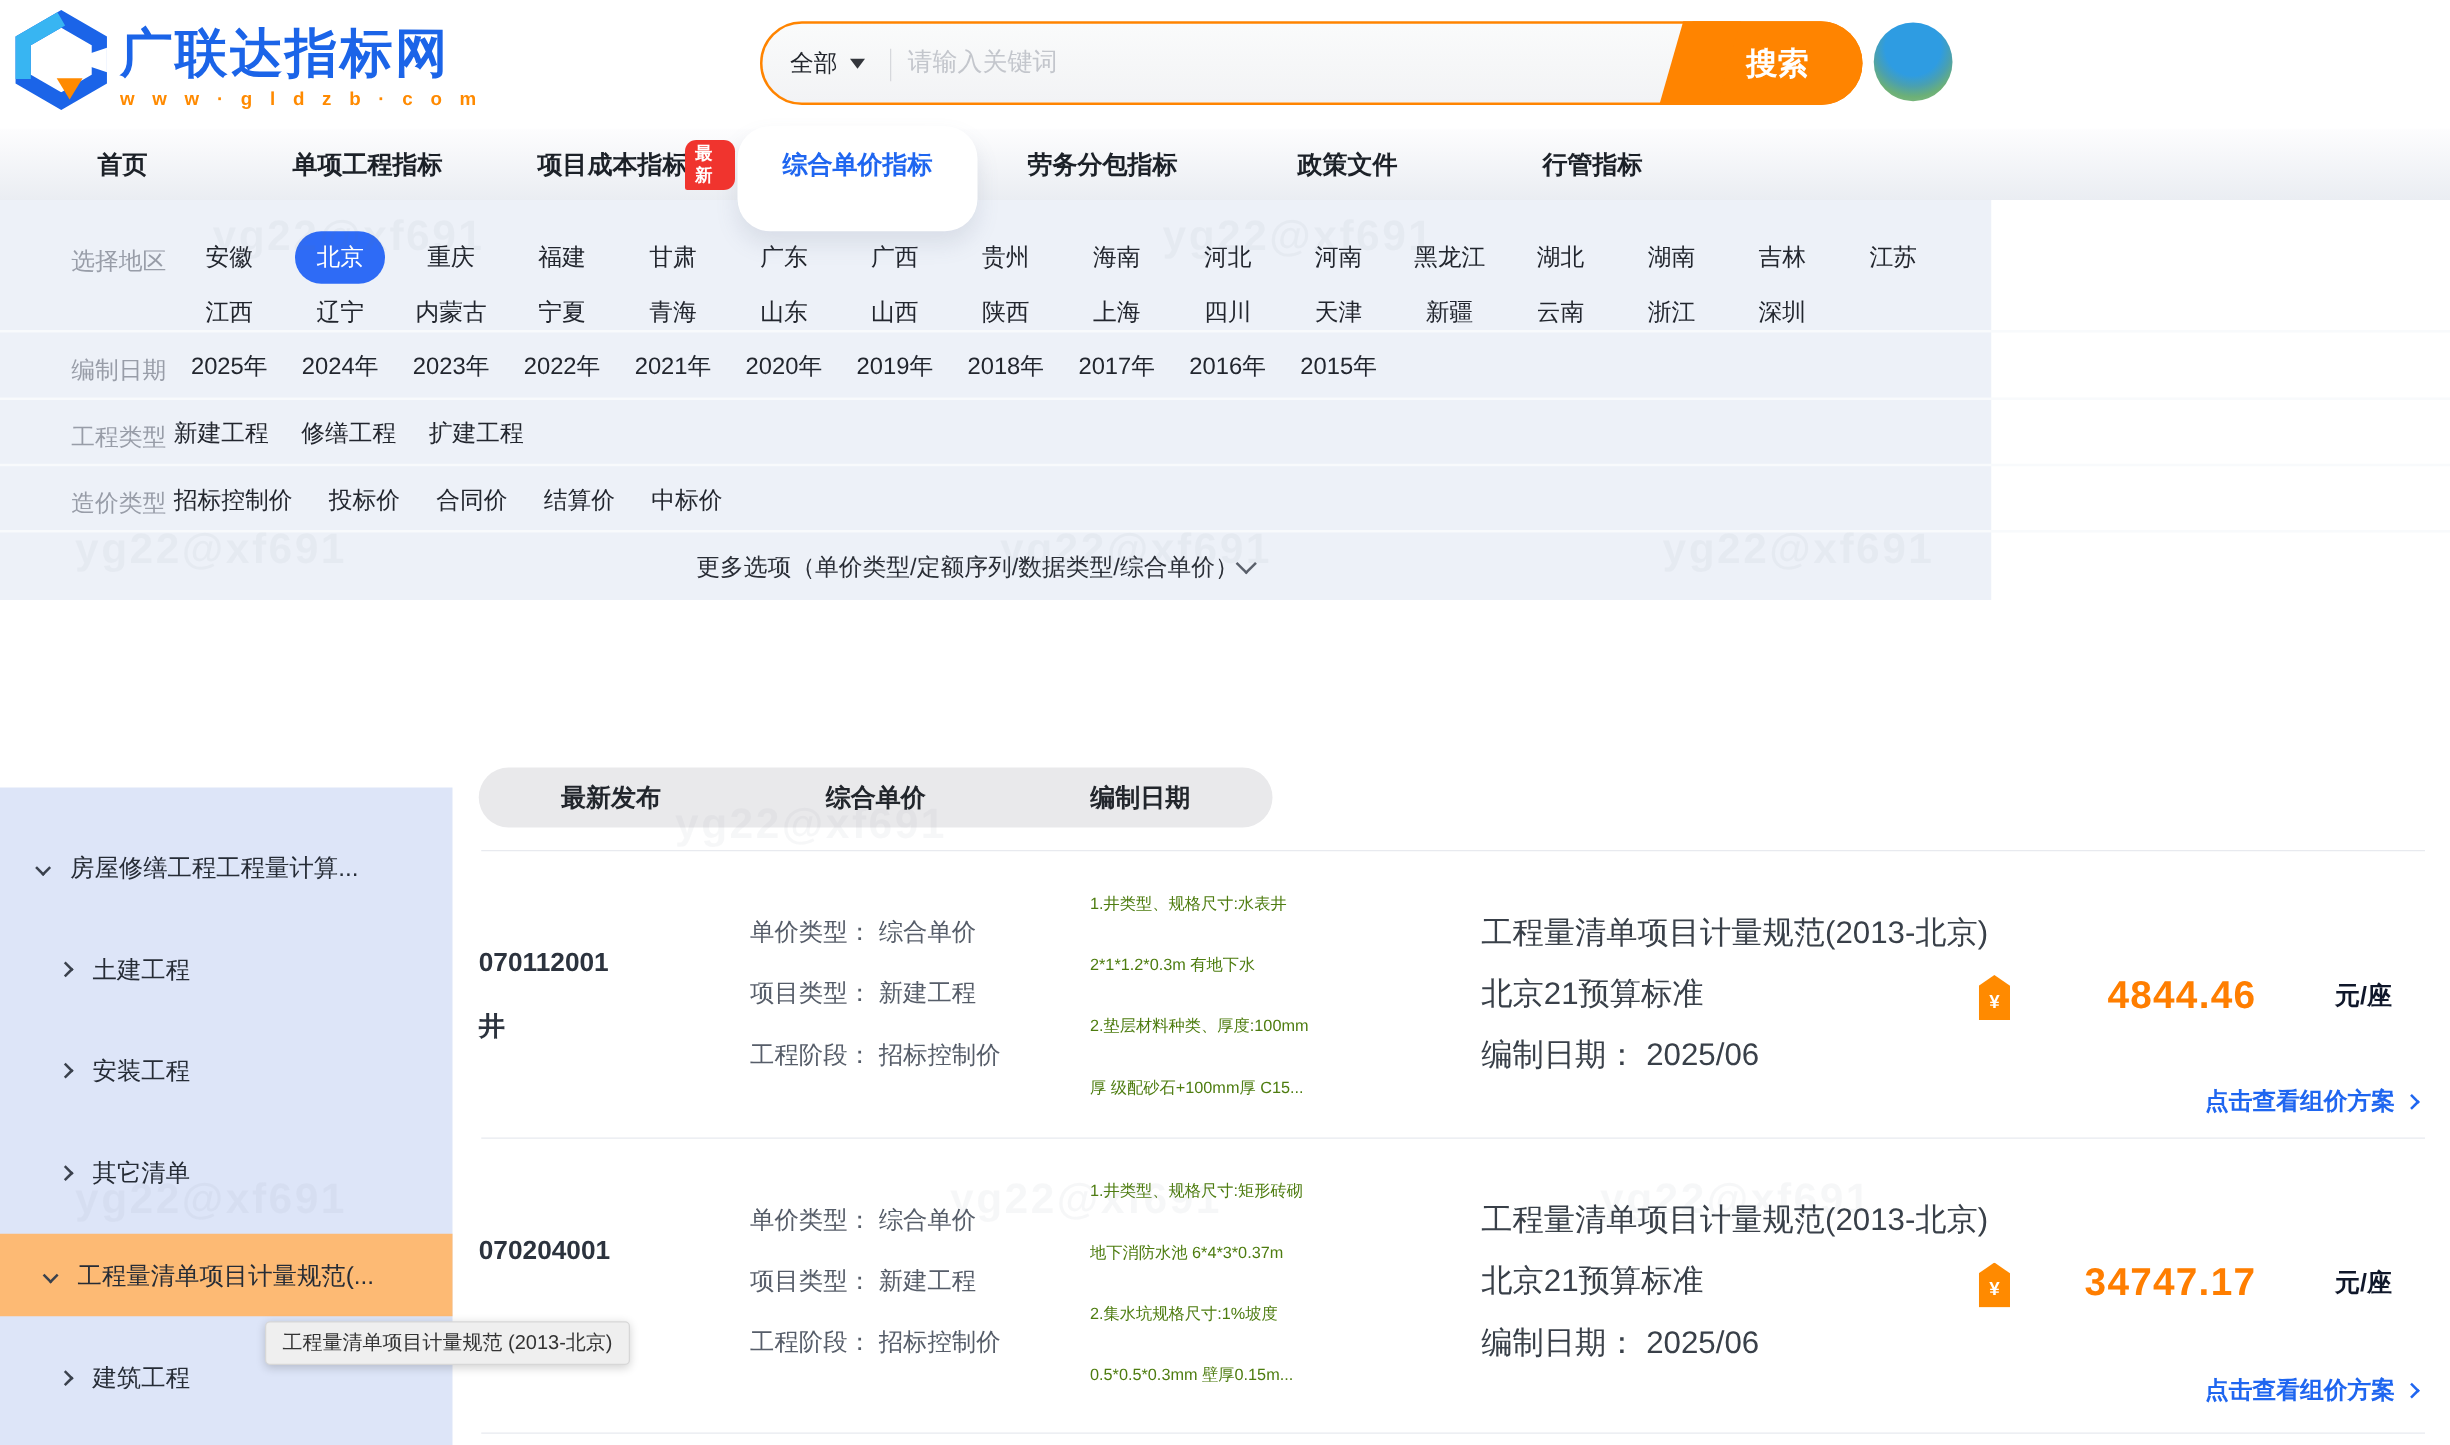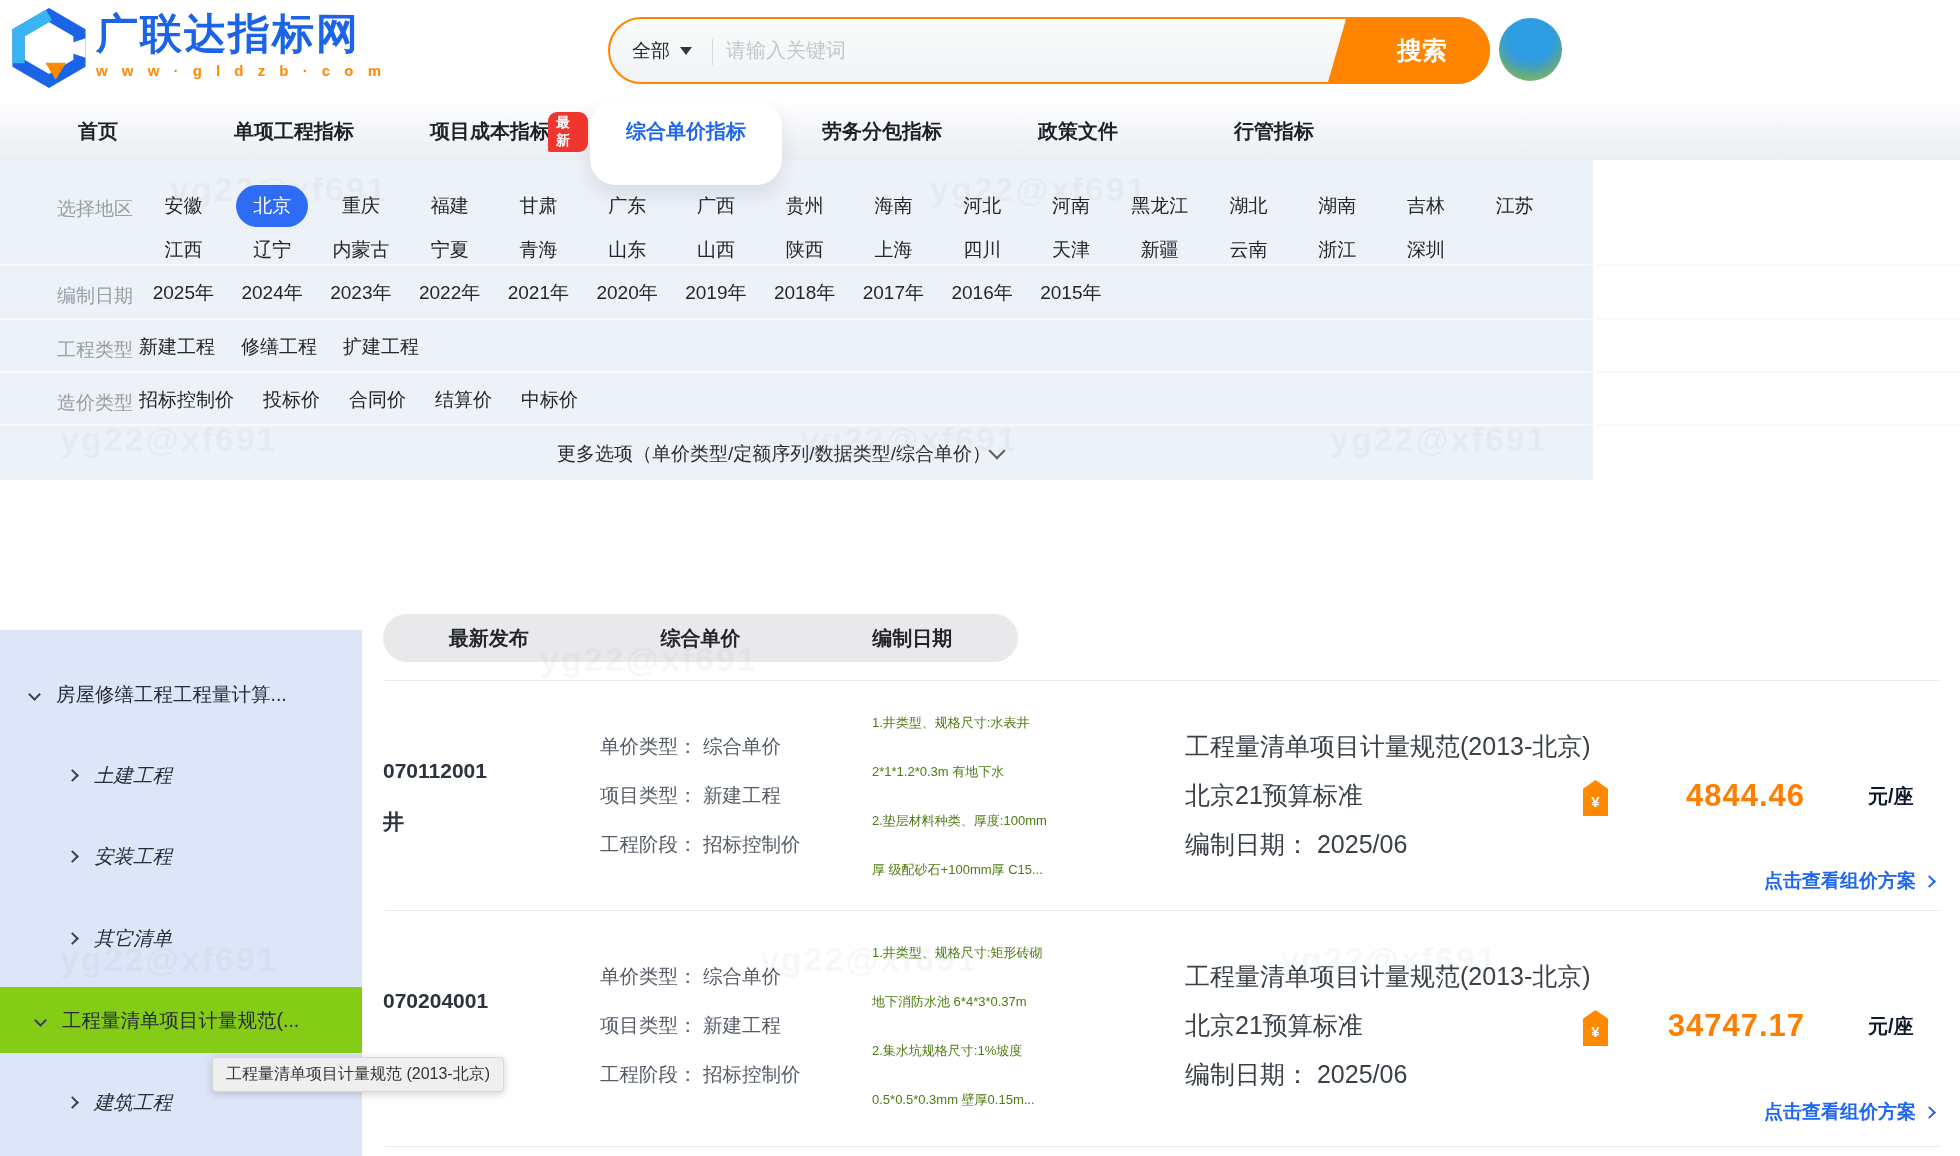--- a/index.html
+++ b/index.html
@@ -5,21 +5,21 @@
   * { margin:0; padding:0; box-sizing:border-box; }
   body { background:#fff; font-family:"Liberation Sans","DejaVu Sans",sans-serif; }
   .page { position:relative; width:1960px; height:1156px; background:#fff; overflow:hidden; }
 
   
   .wm { position:absolute; font-size:34px; font-weight:700; color:#6b7280; opacity:.05;
         letter-spacing:2px; pointer-events:none; z-index:50; }
 
   
   .header { position:absolute; left:0; top:0; width:1960px; height:103px; background:#fff; }
-  .logo { position:absolute; left:10px; top:8px; display:flex; align-items:flex-start; }
+  .logo { position:absolute; left:10px; top:8px; display:flex; align-items:flex-end; }
   .logo-mark { width:78px; height:80px; }
   .logo-text { margin-left:8px; }
   .logo-title { font-size:42px; font-weight:900; color:#1b64e8; letter-spacing:2px; line-height:52px; }
   .logo-sub { font-size:15px; font-weight:700; color:#ff8a00; letter-spacing:5px; margin-top:2px; text-align:center; }
 
   .searchbar { position:absolute; left:608px; top:17px; width:882px; height:67px;
                border:2px solid #ff8400; border-radius:36px;
                background:linear-gradient(180deg,#fafbfb 0%,#f2f3f5 100%); }
   .search-cat { position:absolute; left:22px; top:0; height:100%; display:flex; align-items:center; gap:10px;
                 font-size:19px; font-weight:400; color:#22262d; cursor:pointer; }
@@ -81,22 +81,22 @@
   .chev.down { transform:rotate(45deg); }
   .chev.right { transform:rotate(-45deg); }
   .more-chev { width:12px; height:12px; border-color:#5a606b; margin-top:-6px; }
 
   
   .sidebar { position:absolute; left:0; top:630px; width:362px; height:553px; background:#dde5f8; z-index:10; }
   .side-item { position:absolute; left:0; right:0; height:66px; display:flex; align-items:center; gap:17px;
                font-size:19.5px; color:#262c36; cursor:pointer; }
   .side-item .chev { width:9px; height:9px; border-width:2px; border-color:#3a414d; flex:none; }
   .side-item.lvl0 { padding-left:30px; }
-  .side-item.lvl1 { padding-left:68px;font-style:italic; }
-  .side-item.selected { background:#84cc16;padding-left:36px; }
+  .side-item.lvl1 { padding-left:48px; }
+  .side-item.selected { background:#fdba74;padding-left:36px; }
   .side-tooltip { position:absolute; left:212px; top:427px; white-space:nowrap; background:#efefef;
                   border:1px solid #d7d7d7; border-radius:4px; padding:6px 13px; font-size:16px; color:#333;
                   box-shadow:0 2px 8px rgba(0,0,0,.18); z-index:30; }
 
   
   .main { position:absolute; left:0; top:480px; width:1960px; height:676px; background:#fff; }
   .tabbar { position:absolute; left:383px; top:134px; width:635px; height:48px; background:#e9e9eb;
             border-radius:24px; display:flex; }
   .tab { flex:1; display:flex; align-items:center; justify-content:center; font-size:20px; font-weight:700;
          color:#22262c; cursor:pointer; }

